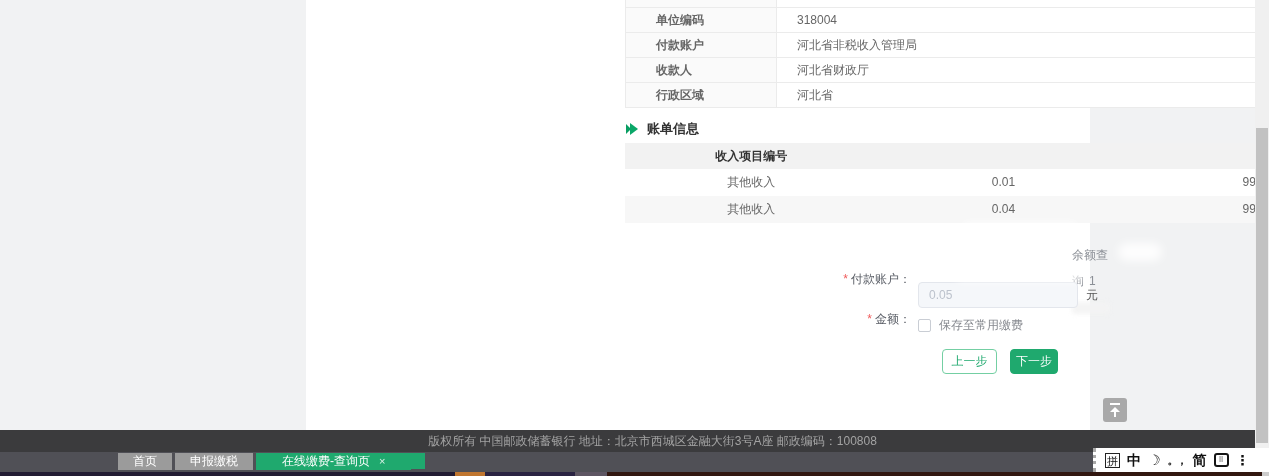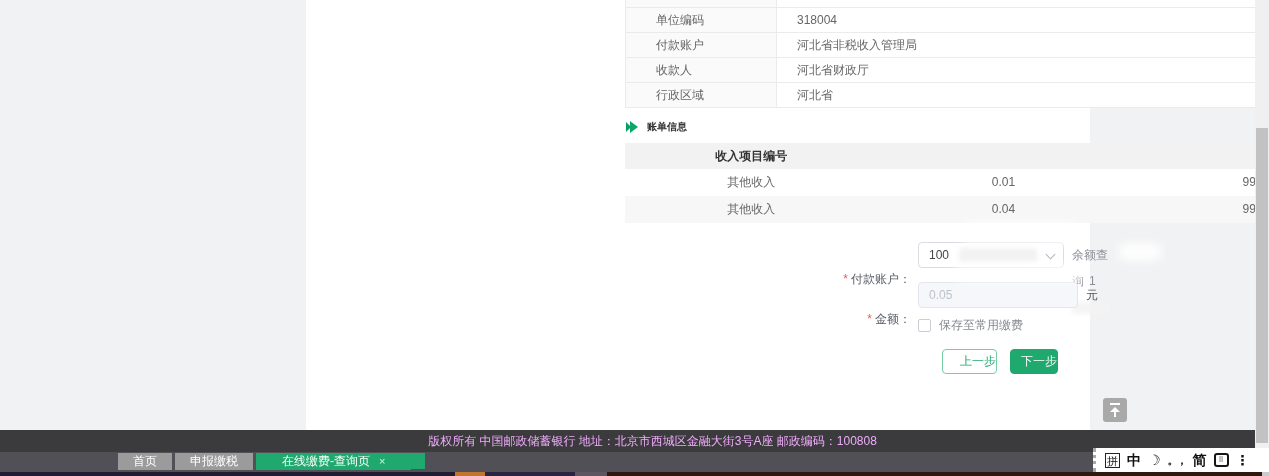--- a/index.html
+++ b/index.html
@@ -5,25 +5,25 @@
   * { margin:0; padding:0; box-sizing:border-box; }
   html,body { width:1269px; height:476px; overflow:hidden; }
   body { position:relative; background:#f1f2f3; font-family:"Liberation Sans","DejaVu Sans",sans-serif; font-size:12px; color:#666; }
 
   .panel { position:absolute; left:306px; top:0; width:784px; height:430px; background:#fff; }
 
   
   .info-table { position:absolute; left:319px; top:0; width:757px; border-left:1px solid #ebebeb; border-right:1px solid #ebebeb; background:#fff; }
   .info-row { display:flex; border-bottom:1px solid #ebebeb; height:25px; line-height:24px; }
   .info-row.partial { height:8px; }
-  .info-label { width:151px; background:#fafafa; border-right:1px solid #ebebeb; padding-left:30px; color:#666; }
+  .info-label { width:151px; background:#fafafa; border-right:1px solid #ebebeb; padding-left:30px; color:#666;font-weight:bold; }
   .info-value { flex:1; padding-left:20px; color:#666; }
 
   
-  .bill-title { position:absolute; left:320px; top:120px; display:flex; align-items:center; font-weight:bold; font-size:10px; color:#333; }
+  .bill-title { position:absolute; left:320px; top:120px; display:flex; align-items:center; font-weight:bold; font-size:13px; color:#333; }
   .arrow-icon { display:inline-flex; align-items:center; margin-right:9px; }
   .arrow-icon .t1 { width:0; height:0; border-top:5px solid transparent; border-bottom:5px solid transparent; border-left:5px solid #089e62; }
   .arrow-icon .t2 { width:0; height:0; border-top:6px solid transparent; border-bottom:6px solid transparent; border-left:8px solid #0aa768; margin-left:-1px; }
 
   .bill-table { position:absolute; left:319px; top:143px; width:757px; }
   .bill-row { display:flex; height:27px; line-height:27px; text-align:center; }
   .bill-row.head { height:26px; line-height:26px; background:#f2f2f2; font-weight:bold; color:#333; }
   .bill-row.odd { background:#fff; }
   .bill-row.even { background:#f7f7f7; }
   .bill-cell { width:33.333%; }
@@ -35,41 +35,41 @@
   .select-redact { position:absolute; left:40px; right:26px; top:5px; bottom:5px; background:rgba(238,238,238,.75); filter:blur(2px); border-radius:3px; }
   .chevron { position:absolute; right:9px; top:8px; width:7px; height:7px; border-right:1px solid #b0b6c0; border-bottom:1px solid #b0b6c0; transform:rotate(45deg); }
   .balance { position:absolute; left:766px; top:242px; height:26px; line-height:26px; color:#8b8f96; cursor:pointer; }
   .balance .val { margin-left:5px; }
   .balance .redact { display:inline-block; width:38px; height:12px; background:rgba(243,243,243,.9); filter:blur(2px); border-radius:3px; vertical-align:middle; }
   .amount-input { position:absolute; left:612px; top:282px; width:160px; height:26px; background:#f5f7fa; border:1px solid #e3e6ec; border-radius:4px; line-height:24px; padding-left:10px; color:#bcc2cc; }
   .unit { position:absolute; left:780px; top:282px; height:26px; line-height:26px; color:#555; }
   .checkbox-row { position:absolute; left:612px; top:317px; display:flex; align-items:center; color:#86898f; cursor:pointer; }
   .checkbox { width:13px; height:13px; border:1px solid #c9cdd4; border-radius:2px; background:#fff; margin-right:8px; }
 
-  .btn { position:absolute; top:349px; height:25px; border-radius:4px; font-size:12px; text-align:right; line-height:23px; cursor:pointer; }
+  .btn { position:absolute; top:349px; height:25px; border-radius:4px; font-size:12px; text-align:center; line-height:23px; cursor:pointer; }
   .btn-prev { left:636px; width:55px; background:#fff; border:1px solid #74cfa3; color:#1fa96e; }
   .btn-next { left:704px; width:48px; background:#1fa96e; border:1px solid #1fa96e; color:#fff; }
 
   .blur-blob { position:absolute; background:rgba(255,255,255,.88); filter:blur(5px); border-radius:12px; pointer-events:none; }
   .blob1 { left:655px; top:223px; width:118px; height:21px; }
   .blob2 { left:648px; top:265px; width:130px; height:16px; }
   .blob3 { left:812px; top:243px; width:44px; height:18px; }
 
   
   .scrolltop { position:absolute; left:1103px; top:398px; width:24px; height:24px; background:#a9a9a9; border-radius:3px; cursor:pointer; }
   .scrolltop .bar { position:absolute; left:7px; top:5px; width:10px; height:2px; background:#fff; }
   .scrolltop .tri { position:absolute; left:7px; top:9px; width:0; height:0; border-left:5px solid transparent; border-right:5px solid transparent; border-bottom:5px solid #fff; }
   .scrolltop .stem { position:absolute; left:11px; top:13px; width:2px; height:6px; background:#fff; }
 
   
   .scrollbar-track { position:absolute; left:1255px; top:0; width:14px; height:472px; background:#f0f0f0; }
   .scrollbar-thumb { position:absolute; left:1px; top:128px; width:12px; height:315px; background:#c2c2c2; }
 
   
-  .copyright-bar { position:absolute; left:0; top:430px; width:1255px; height:22px; background:#3b3b3d; color:#f0abfc; text-align:center; line-height:22px; font-size:12px; padding-left:50px; }
+  .copyright-bar { position:absolute; left:0; top:430px; width:1255px; height:22px; background:#3b3b3d; color:#a3a3a3; text-align:center; line-height:22px; font-size:12px; padding-left:50px; }
 
   .tabbar { position:absolute; left:0; top:452px; width:1255px; height:20px; background:#505056; }
   .tabs { position:absolute; left:118px; top:1px; display:flex; gap:3px; }
   .tab { height:17px; line-height:17px; padding:0 15px; background:#9b9b9b; color:#fff; font-size:12px; cursor:pointer; white-space:nowrap; }
   .tab.active { background:#1fa96e; padding:0 26px; }
   .tab .close { margin-left:9px; font-size:11px; color:#d9f3e6; }
   .green-fragment { position:absolute; left:400px; top:453px; width:25px; height:16px; background:#1fa96e; }
 
   .bottom-strip { position:absolute; left:0; top:472px; width:1269px; height:4px; background:#221c33; }
   .seg { position:absolute; top:0; height:4px; }
@@ -134,25 +134,20 @@
     <div class="bill-row even">
       <div class="bill-cell">其他收入</div>
       <div class="bill-cell">0.04</div>
       <div class="bill-cell">9999</div>
     </div>
   </div>
 
   <div class="form-label" style="top:242px;">
     <span class="req">*</span><span>付款账户：</span>
   </div>
-  <div class="select-box">
-    <span>100</span>
-    <span class="select-redact"></span>
-    <span class="chevron"></span>
-  </div>
   <div class="balance">
     <span>余额查询</span><span class="val">1</span>
     <span class="redact"></span>
   </div>
 
   <div class="form-label" style="top:282px;">
     <span class="req">*</span><span>金额：</span>
   </div>
   <div class="amount-input">0.05</div>
   <div class="unit">元</div>

